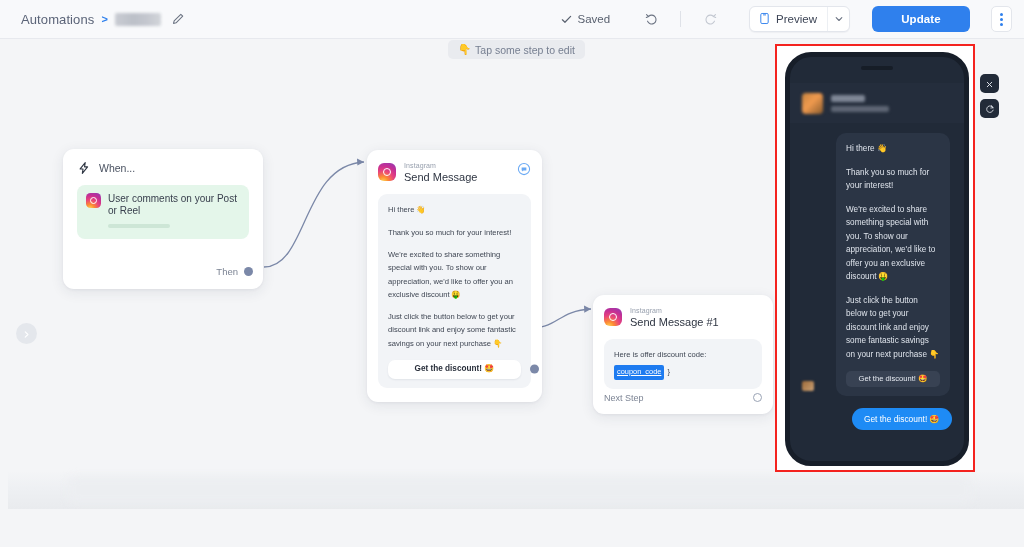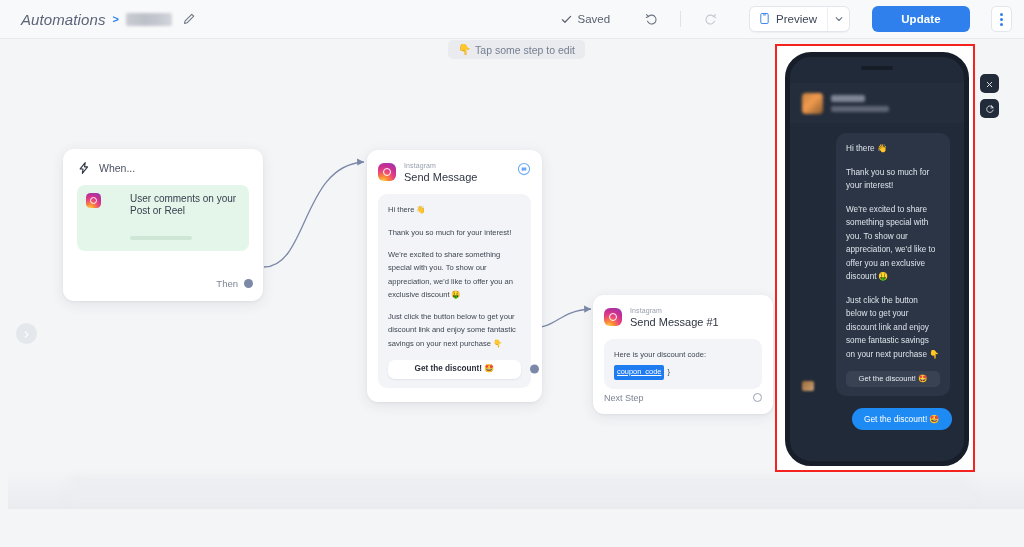--- a/index.html
+++ b/index.html
@@ -11,21 +11,21 @@
   }
   #app { position: relative; width: 1024px; height: 547px; background: #f4f5f7; }
 
   
   .topbar {
     position: absolute; top: 0; left: 0; width: 1024px; height: 39px;
     background: #f8f9fb; border-bottom: 1px solid #e7e9ee;
     display: flex; align-items: center; z-index: 40;
   }
   .breadcrumb { display: flex; align-items: center; gap: 7px; margin-left: 21px; }
-  .crumb-root { font-size: 15px; color: #5b6478; letter-spacing: .1px; font-style: italic; }
+  .crumb-root { font-size: 13px; color: #5b6478; letter-spacing: .1px; }
   .crumb-sep { font-size: 11px; color: #2f80ed; font-weight: 700; }
   .crumb-redacted {
     width: 46px; height: 13px; border-radius: 2px;
     background: linear-gradient(90deg,#c9ccd3 0%,#bcc0c8 40%,#c4c7cf 70%,#d2d5da 100%);
     filter: blur(1.4px);
   }
   .pencil-icon { width: 14px; height: 14px; display: block; margin-left: 3px; cursor: pointer; }
 
   .topbar-right {
     margin-left: auto; display: flex; align-items: center; gap: 12px; margin-right: 12px;
@@ -105,21 +105,21 @@
   }
   .ig-badge {
     width: 15px; height: 15px; border-radius: 4.5px; flex: 0 0 auto;
     background: radial-gradient(circle at 28% 105%, #fdd85d 0%, #fd8d32 22%, #e8447c 48%, #c62f93 70%, #8a3ab9 100%);
     display: flex; align-items: center; justify-content: center;
   }
   .ig-badge span {
     width: 7px; height: 7px; border-radius: 50%;
     border: 1.3px solid #fff; display: block;
   }
-  .trigger-item-texts { display: flex; flex-direction: column; gap: 19px; margin-left: 22px; }
+  .trigger-item-texts { display: flex; flex-direction: column; gap: 7px; }
   .trigger-item-label { font-size: 10px; color: #39404e; line-height: 1.2; }
   .trigger-item-sub {
     width: 62px; height: 4px; border-radius: 2px; background: #cde6d6; filter: blur(.6px);
   }
 
   .new-trigger-btn {
     margin-top: 13px; height: 30px; border: 1.3px dashed #d7dbe3; border-radius: 8px;
     display: flex; align-items: center; justify-content: center;
     font-size: 10.5px; color: #2f80ed; cursor: pointer; background: transparent;
     font-family: inherit; width: 100%;
@@ -396,21 +396,21 @@
             <span></span>
           </span>
         <span>
           <span class="msg-platform" style="display:block">Instagram</span>
           <span class="msg-title" style="display:block">Send Message #1</span>
         </span>
       </div>
 
       <div class="bubble">
         <span class="bubble-inline">
-          <span>Here is your discount code:</span>
+          <span>Here is offer discount code:</span>
           <span class="var-chip">coupon_code</span>
           <span>}</span>
         </span>
       </div>
 
       <div class="next-row">
         <span class="next-label">Next Step</span>
         <span class="port-open"></span>
       </div>
     </div>

